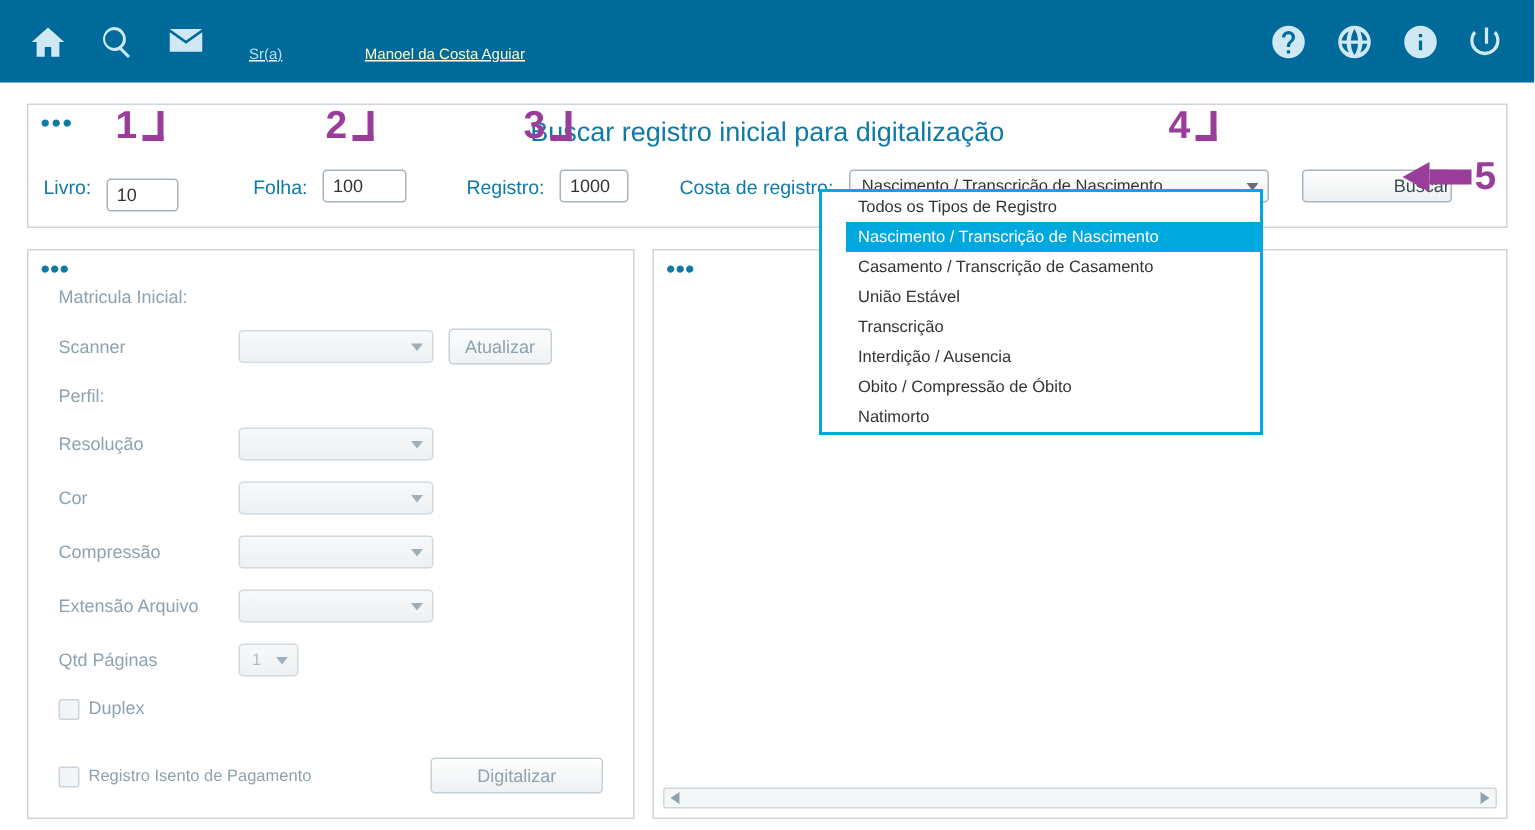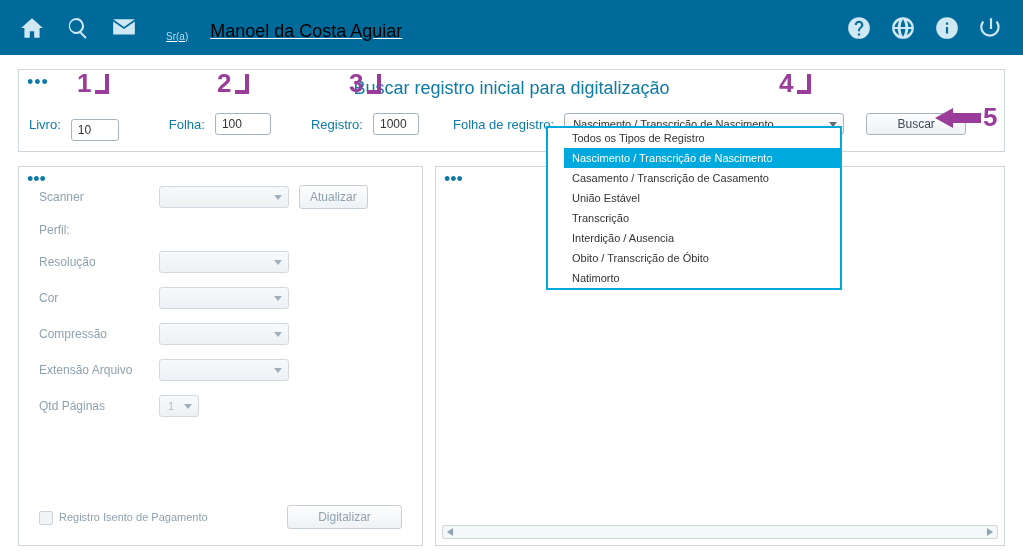--- a/index.html
+++ b/index.html
@@ -17,21 +17,21 @@
       display: flex;
       align-items: center;
       padding: 0 18px;
       color: #fff;
     }
     .header-left { display: flex; align-items: flex-end; gap: 18px; text-decoration: underline; }
     .header-right { margin-left: auto; display: flex; gap: 16px; align-items: center; }
     .hicon { width: 28px; height: 28px; display:flex; align-items:center; justify-content:center; cursor:pointer; }
     .hicon svg { fill: #cfe8f4; }
     .user-prefix { font-size: 10px; color:#b8dbeb; margin-left:10px; margin-right:4px;}
-    .user-name { font-size: 18px; color:#000000; }
+    .user-name { font-size: 10px; color:#fef9c3;margin-left:33px; }
 
     .page-body { padding: 14px 18px; position: relative; }
 
     .search-panel {
       border: 1px solid #cfd6db;
       background:#fff;
       padding: 8px 10px 10px 10px;
       position: relative;
     }
     .search-title {
@@ -58,21 +58,21 @@
       font-size:11px; color:#333; position:relative; cursor:pointer;
     }
     .dropdown-btn .caret {
       position:absolute; right:6px; top:8px;
       border-left:4px solid transparent; border-right:4px solid transparent;
       border-top:5px solid #5c6e78;
     }
     .buscar-btn {
       height:22px; width:100px; border:1px solid #a8b4bd; border-radius:3px;
       background: linear-gradient(#fdfdfd,#eef2f4);
-      font-size:12px; color:#3a4a55; cursor:pointer; margin-left:12px;
+      font-size:12px; color:#3a4a55; cursor:pointer; margin-left:12px;text-align:right;
     }
 
     .annot { position:absolute; font-size:26px; font-weight:bold; color:#9a3d9a; pointer-events:none; display:flex; align-items:flex-start;}
     .annot .hook {
       width:14px; border-bottom:4px solid #9a3d9a; border-right:4px solid #9a3d9a;
       height:20px; margin-left:4px; margin-top:6px;
     }
     .annot5 { position:absolute; font-size:26px; font-weight:bold; color:#9a3d9a; pointer-events:none; display:flex; align-items:center;}
     .arrow5 {
       width:0;height:0;border-top:10px solid transparent;border-bottom:10px solid transparent;
@@ -189,21 +189,21 @@
     <div class="search-row">
       <span class="s-label">Livro:</span>
       <input class="s-input w-small" value="10" style="">
       <span style="width:30px"></span>
       <span class="s-label">Folha:</span>
       <input class="s-input w-med" value="100" style="">
       <span style="width:20px"></span>
       <span class="s-label">Registro:</span>
       <input class="s-input w-med2" value="1000" style="">
       <span style="width:14px"></span>
-      <span class="s-label">Folha de registro:</span>
+      <span class="s-label">Costa de registro:</span>
       <div class="dropdown-btn">
         <span>Nascimento / Transcrição de Nascimento</span>
         <span class="caret"></span>
       </div>
       <button class="buscar-btn">Buscar</button>
     </div>
 
     <div class="annot" style="top:-2px; left:58px;">
         <span>1</span>
         <span class="hook"></span>
@@ -226,29 +226,32 @@
         <span style="margin-left:2px">5</span>
     </div>
 
     <div class="dropdown-list" style="top:56px; left:527px;">
       <div class="opt">Todos os Tipos de Registro</div>
       <div class="opt selected">Nascimento / Transcrição de Nascimento</div>
       <div class="opt">Casamento / Transcrição de Casamento</div>
       <div class="opt">União Estável</div>
       <div class="opt">Transcrição</div>
       <div class="opt">Interdição / Ausencia</div>
-      <div class="opt">Obito / Transcrição de Óbito</div>
+      <div class="opt">Obito / Compressão de Óbito</div>
       <div class="opt">Natimorto</div>
     </div>
   </div>
 
   <div class="content-row">
     <div class="left-panel">
       <span class="dots-l">•••</span>
 
+      <div class="form-row" style="margin-top:6px;">
+        <span class="f-label">Matricula Inicial:</span>
+      </div>
       <div class="form-row">
         <span class="f-label">Scanner</span>
         <div class="f-select">
             <span class="caret"></span>
           </div>
         <button class="atualizar-btn">Atualizar</button>
       </div>
       <div class="form-row">
         <span class="f-label">Perfil:</span>
       </div>
@@ -275,20 +278,23 @@
         <div class="f-select">
             <span class="caret"></span>
           </div>
       </div>
       <div class="form-row">
         <span class="f-label">Qtd Páginas</span>
         <div class="f-select narrow">
             <span>1</span>
             <span class="caret"></span>
           </div>
+      </div>
+      <div class="chk-row">
+        <span class="chk"></span><span>Duplex</span>
       </div>
       <div class="chk-row bottom">
         <span class="chk"></span><span>Registro Isento de Pagamento</span>
       </div>
       <button class="digitalizar-btn">Digitalizar</button>
     </div>
 
     <div class="right-panel">
       <span class="dots-r">•••</span>
       <div class="h-scrollbar">

